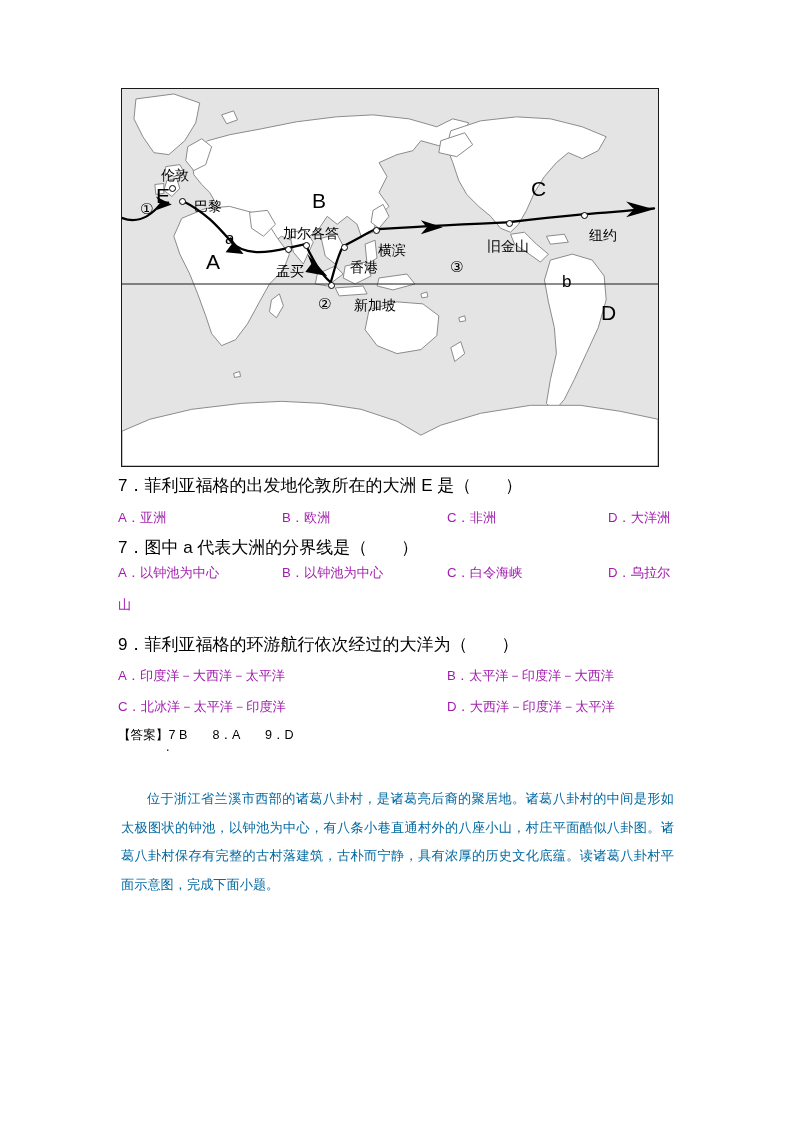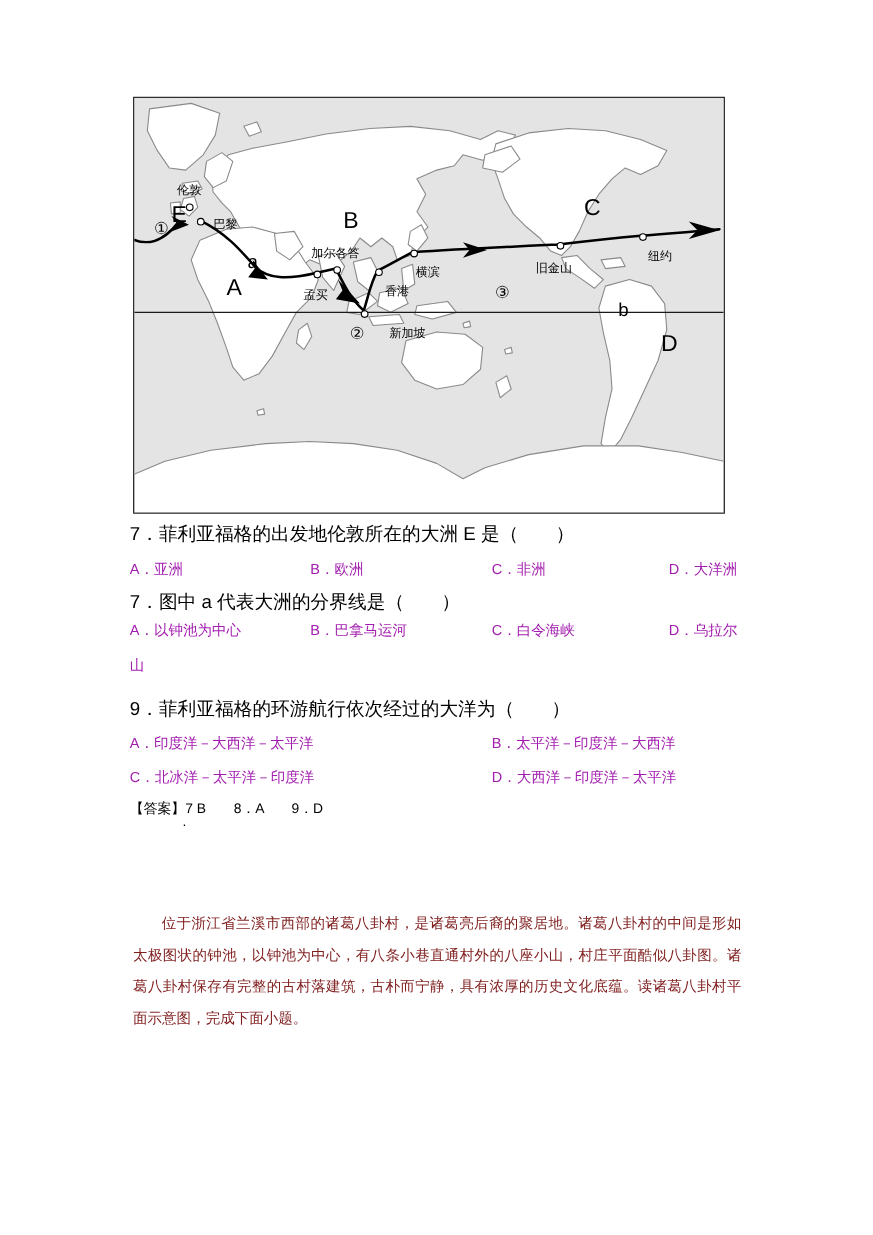--- a/index.html
+++ b/index.html
@@ -40,21 +40,21 @@
     font-family: "Liberation Sans", "DejaVu Sans", sans-serif;
     color: #000;
     white-space: nowrap;
     line-height: 1;
   }
   .cont-letter {
     font-size: 21px;
     font-family: "Liberation Sans", "DejaVu Sans", sans-serif;
     font-weight: 400;
   }
-  .city-name { font-size: 11px; }
+  .city-name { font-size: 14px; }
   .small-letter {
     font-size: 17px;
     font-family: "Liberation Sans", "DejaVu Sans", sans-serif;
   }
   .ocean-num {
     font-size: 15px;
     font-family: "Liberation Sans", "DejaVu Sans", sans-serif;
   }
 
   .port-dot {
@@ -94,27 +94,26 @@
     position: absolute;
     font-family: "Liberation Sans", "DejaVu Sans", sans-serif;
     font-size: 12.6px;
     line-height: 1;
   }
   #passage {
     position: absolute;
     left: 121px;
     top: 786px;
     width: 553px;
-    font-family: Liberation Sans, sans-serif;
+    font-family: Liberation Mono, monospace;
     font-size: 13.2px;
     line-height: 28.5px;
     text-align: justify;
     text-indent: 26px;
-    color: #7f1d1d;
-    margin-top: 40px;
+    color: #0369a1;
   }
 </style>
 </head>
 <body>
 
 <div id="figure-wrap">
   <div id="map-frame">
 
     <svg id="map-svg" viewBox="0 0 538 379" preserveAspectRatio="none">
       <g fill="#ffffff" stroke="#8a8a8a" stroke-width="1" stroke-linejoin="round">
@@ -245,21 +244,21 @@
 <div class="qline" style="left:118px; top:477px;">7．菲利亚福格的出发地伦敦所在的大洲 E 是（　　）</div>
 
 <div class="opt" style="left:118px; top:511px;">A．亚洲</div>
 <div class="opt" style="left:282px; top:511px;">B．欧洲</div>
 <div class="opt" style="left:447px; top:511px;">C．非洲</div>
 <div class="opt" style="left:608px; top:511px;">D．大洋洲</div>
 
 <div class="qline" style="left:118px; top:539px;">7．图中 a 代表大洲的分界线是（　　）</div>
 
 <div class="opt" style="left:118px; top:566px;">A．以钟池为中心</div>
-<div class="opt" style="left:282px; top:566px;">B．巴拿马运河</div>
+<div class="opt" style="left:282px; top:566px;">B．以钟池为中心</div>
 <div class="opt" style="left:447px; top:566px;">C．白令海峡</div>
 <div class="opt" style="left:608px; top:566px;">D．乌拉尔</div>
 <div class="opt" style="left:118px; top:598px;">山</div>
 
 <div class="qline" style="left:118px; top:636px;">9．菲利亚福格的环游航行依次经过的大洋为（　　）</div>
 
 <div class="opt" style="left:118px; top:669px;">A．印度洋－大西洋－太平洋</div>
 <div class="opt" style="left:447px; top:669px;">B．太平洋－印度洋－大西洋</div>
 <div class="opt" style="left:118px; top:700px;">C．北冰洋－太平洋－印度洋</div>
 <div class="opt" style="left:447px; top:700px;">D．大西洋－印度洋－太平洋</div>

